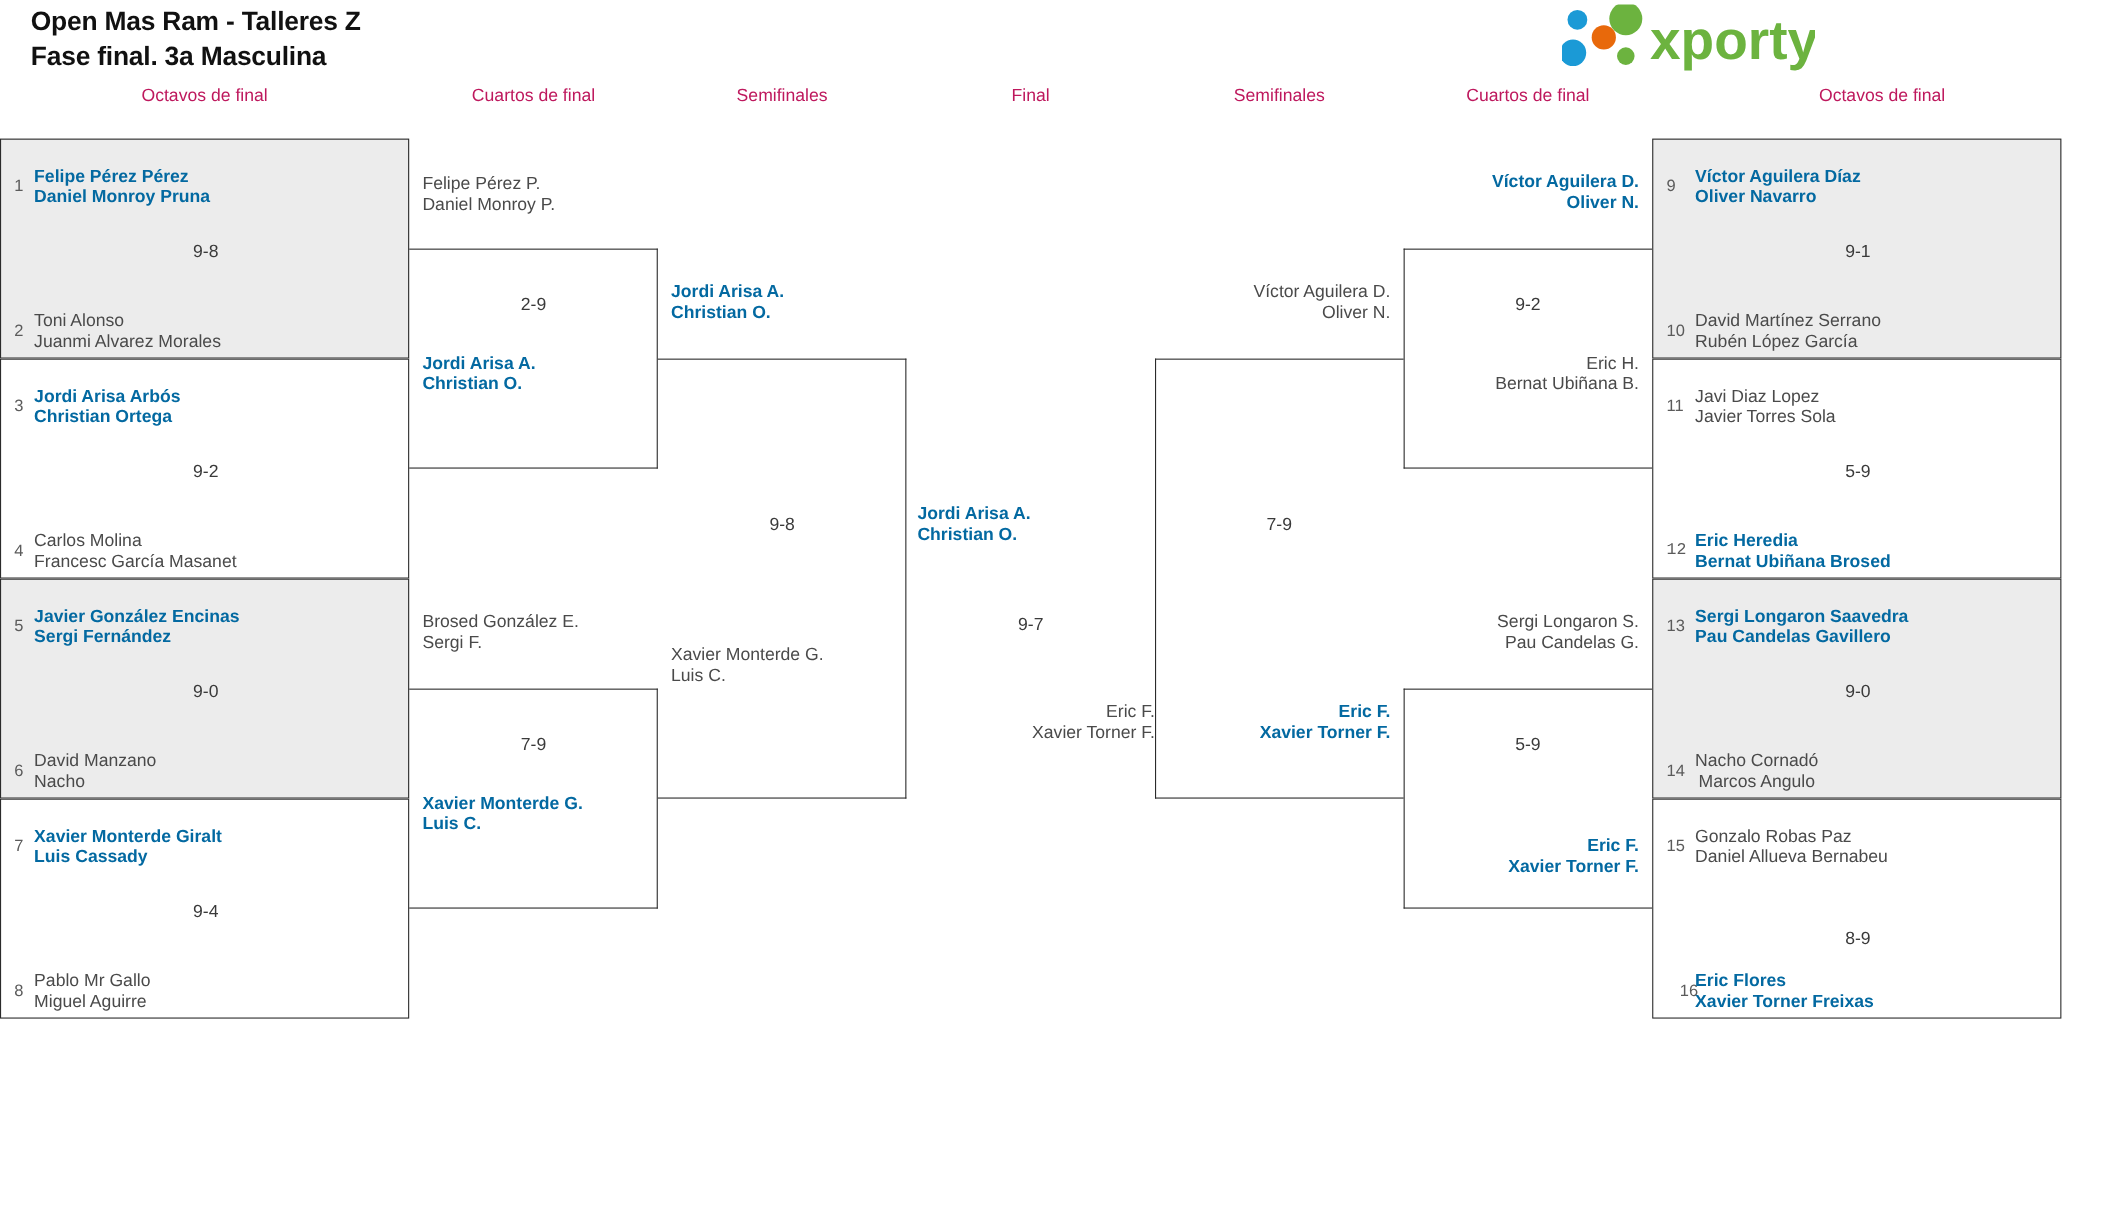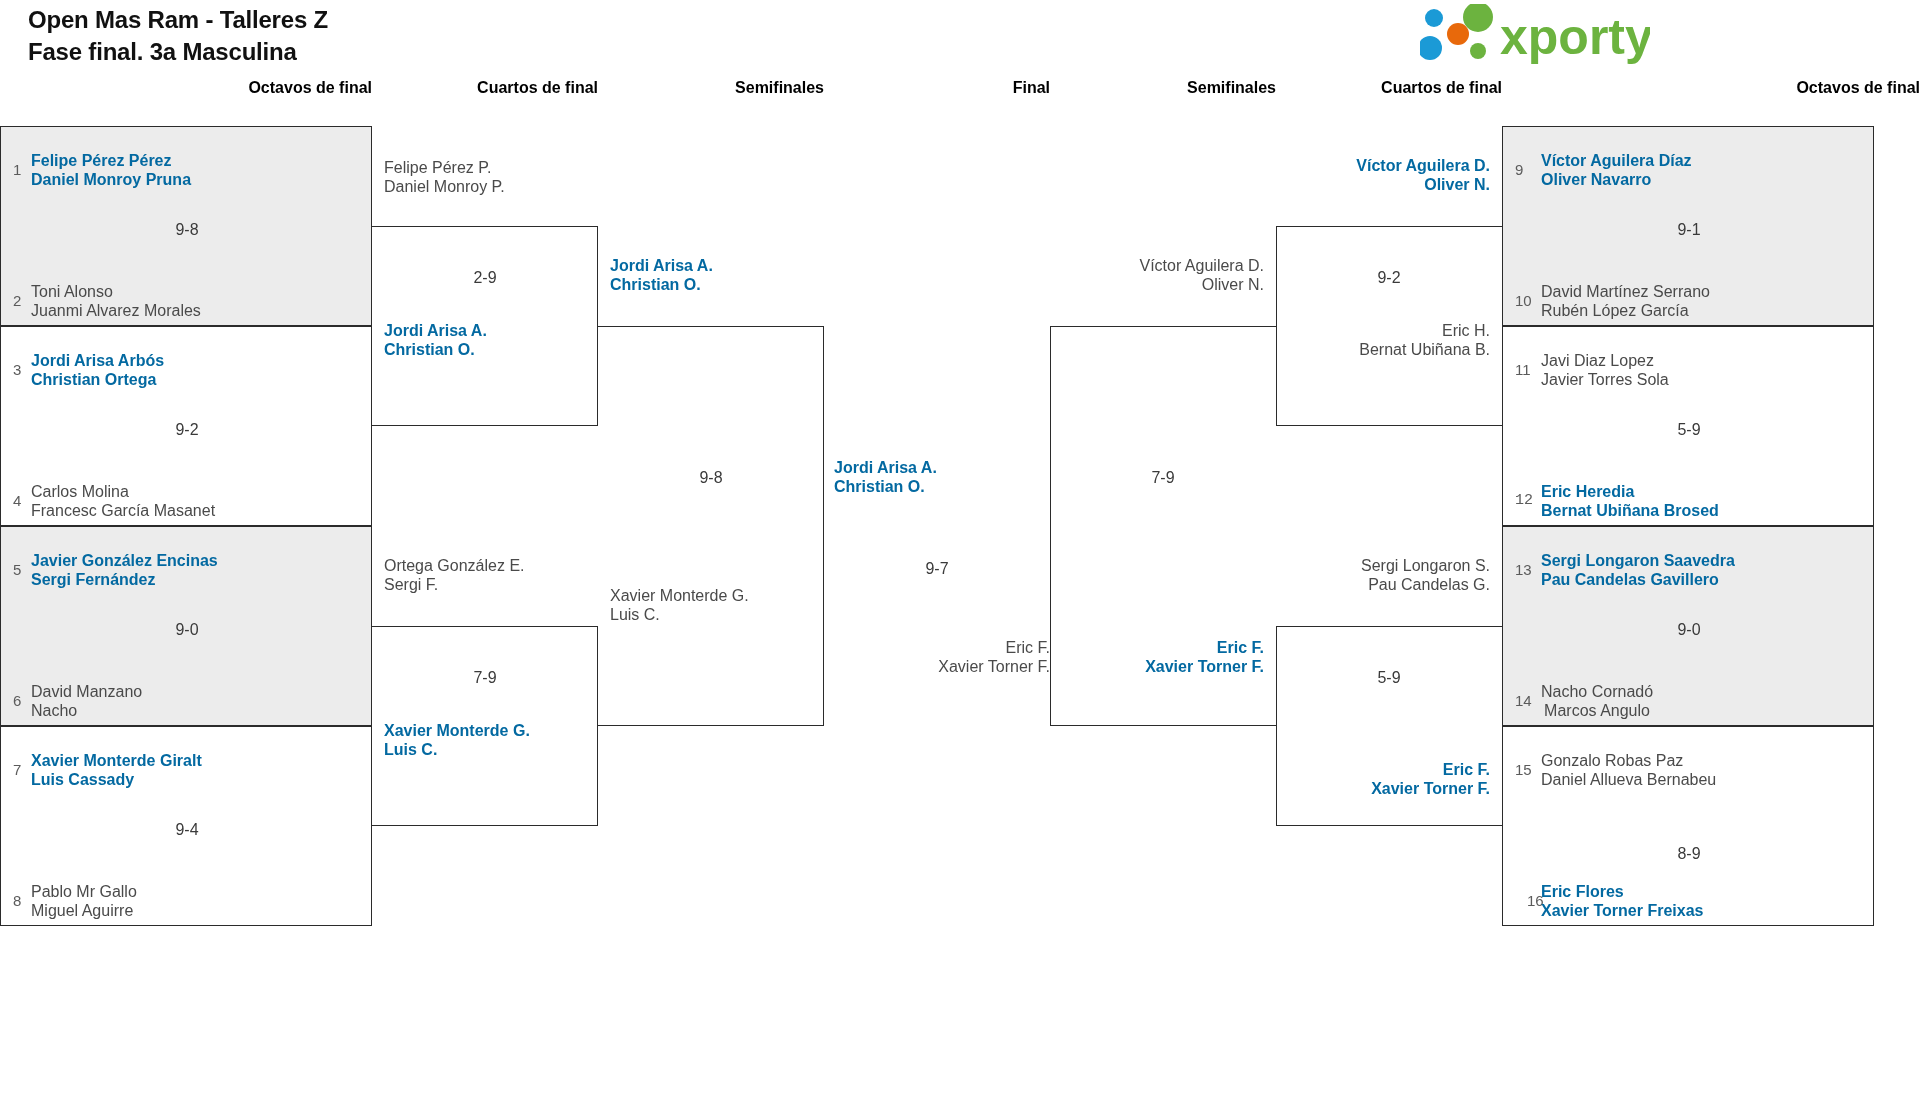--- a/index.html
+++ b/index.html
@@ -11,21 +11,21 @@
   
   #header{position:absolute;left:16px;top:0;width:1644px;height:92px;}
   #title-block{position:absolute;left:12px;top:4px;}
   #title-block .line{font-size:24px;font-weight:700;line-height:1.33;letter-spacing:-0.2px;color:#111;}
   #logo{position:absolute;right:10px;top:4px;width:230px;height:62px;}
   #logo svg{display:block;}
 
   
   .round-head{
     position:absolute;top:78px;height:20px;
-    font-size:16px;font-weight:700;color:#000000;text-align:right;
+    font-size:16px;font-weight:400;color:#be185d;text-align:center;
     line-height:20px;
   }
 
   
   .mbox{position:absolute;box-sizing:border-box;}
   .outer{border:1.5px solid #2b2b2b;}
   .shade{background:#ececec;}
   .plain{background:#ffffff;}
 
   
@@ -136,21 +136,21 @@
   <span class="nm">Daniel Monroy P.</span>
 </div>
 <div class="score" style="left:372px;top:270px;width:226px;">2-9</div>
 <div class="pair lalign win" style="left:384px;top:321px;">
   <span class="nm">Jordi Arisa A.</span>
   <span class="nm">Christian O.</span>
 </div>
 
 <div class="conn-l" style="left:372px;top:626px;width:226px;height:200px;"></div>
 <div class="pair lalign los" style="left:384px;top:556px;">
-  <span class="nm">Ortega González E.</span>
+  <span class="nm">Brosed González E.</span>
   <span class="nm">Sergi F.</span>
 </div>
 <div class="score" style="left:372px;top:670px;width:226px;">7-9</div>
 <div class="pair lalign win" style="left:384px;top:721px;">
   <span class="nm">Xavier Monterde G.</span>
   <span class="nm">Luis C.</span>
 </div>
 
 <div class="conn-l" style="left:598px;top:326px;width:226px;height:400px;"></div>
 <div class="pair lalign win" style="left:610px;top:256px;">

